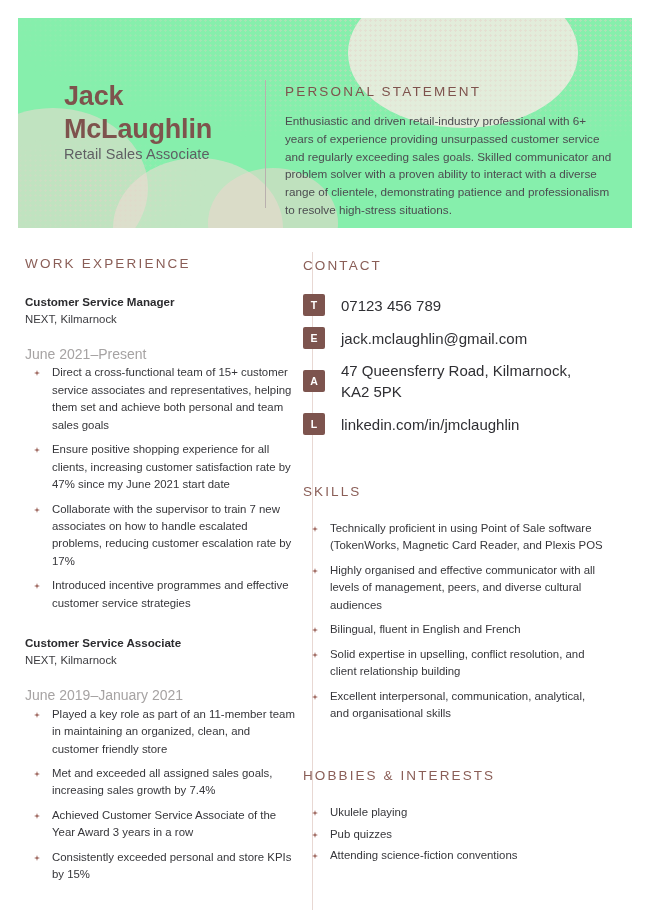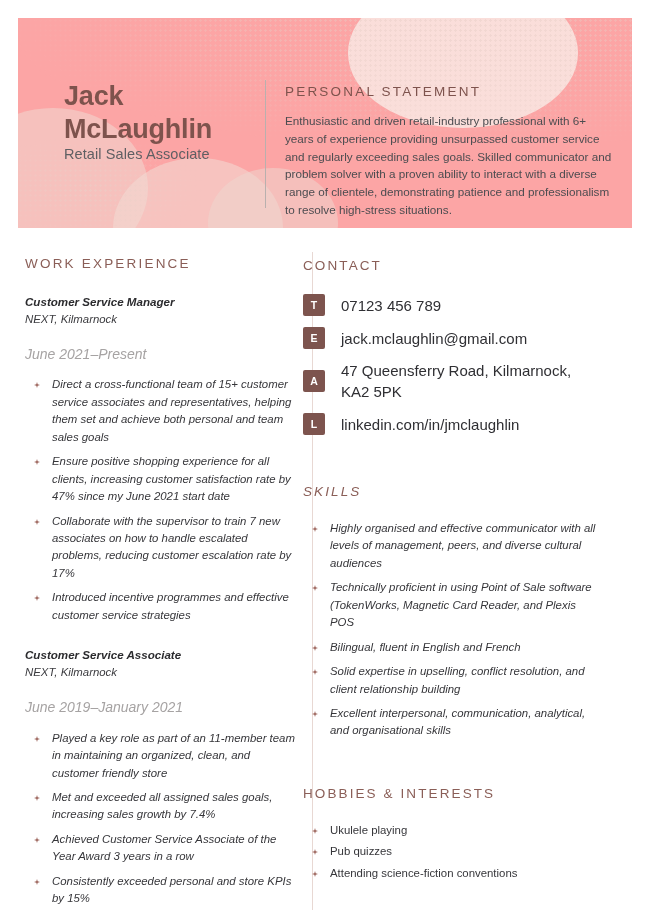--- a/index.html
+++ b/index.html
@@ -16,21 +16,21 @@
     width:650px; height:919px;
     background:#ffffff;
     overflow:hidden;
   }
 
   
   .header {
     position:absolute;
     left:18px; top:18px;
     width:614px; height:210px;
-    background:#fca5a5;
+    background:#86efac;
     overflow:hidden;
     padding-left:43px;
   }
   .header-texture {
     position:absolute; inset:0;
     pointer-events:none;
   }
   .blob {
     position:absolute;
     border-radius:50%;
@@ -123,21 +123,21 @@
   .section-heading {
     font-size:13.5px;
     letter-spacing:2.2px;
     color:#8a5e57;
     font-weight:400;
     text-transform:uppercase;
   }
   .right-col .section-heading { letter-spacing:2.1px; }
 
   
-  .job { margin-top:23px;font-style:italic; }
+  .job { margin-top:23px; }
   .job-role {
     font-size:11.6px;
     font-weight:700;
     color:#2b2b2e;
     line-height:1.35;
   }
   .job-company {
     font-size:11.4px;
     color:#3b3b3f;
     line-height:1.45;
@@ -146,21 +146,21 @@
   .job-dates {
     font-size:14px;
     color:#a6a3a3;
     line-height:1.45;
     margin-top:17px;
   }
 
   
   ul.bullets {
     list-style:none;
-    margin-top:12px;
+    margin-top:0;
   }
   ul.bullets li {
     position:relative;
     padding-left:27px;
     font-size:11.4px;
     line-height:1.53;
     color:#36363a;
     margin-bottom:7px;
   }
   ul.bullets li:last-child { margin-bottom:0; }
@@ -198,21 +198,21 @@
     justify-content:center;
     flex:0 0 22px;
   }
   .contact-value {
     margin-left:16px;
     font-size:15px;
     color:#2f2f33;
     line-height:1.4;
   }
 
-  .block-gap-skills   { margin-top:49px;font-style:italic; }
+  .block-gap-skills   { margin-top:49px; }
   .block-gap-hobbies  { margin-top:46px; }
 </style>
 </head>
 <body>
 
 <div class="page">
 
   <div class="header">
     <div class="header-texture">
       <div class="blob b4"></div>
@@ -323,26 +323,26 @@
         </div>
     </div>
 
     <div class="block-gap-skills">
       <div class="section-heading">SKILLS</div>
       <ul class="bullets" id="skills-container" style="margin-top:21px">
           <li><span class="bullet-mark">
               <svg width="6" height="6" viewBox="0 0 10 10">
                 <path d="M5 0 L6.1 3.9 L10 5 L6.1 6.1 L5 10 L3.9 6.1 L0 5 L3.9 3.9 Z" fill="currentColor"></path>
               </svg>
+            </span><span>Technically proficient in using Point of Sale software (TokenWorks, Magnetic Card Reader, and Plexis POS</span></li>
+          <li><span class="bullet-mark">
+              <svg width="6" height="6" viewBox="0 0 10 10">
+                <path d="M5 0 L6.1 3.9 L10 5 L6.1 6.1 L5 10 L3.9 6.1 L0 5 L3.9 3.9 Z" fill="currentColor"></path>
+              </svg>
             </span><span>Highly organised and effective communicator with all levels of management, peers, and diverse cultural audiences</span></li>
-          <li><span class="bullet-mark">
-              <svg width="6" height="6" viewBox="0 0 10 10">
-                <path d="M5 0 L6.1 3.9 L10 5 L6.1 6.1 L5 10 L3.9 6.1 L0 5 L3.9 3.9 Z" fill="currentColor"></path>
-              </svg>
-            </span><span>Technically proficient in using Point of Sale software (TokenWorks, Magnetic Card Reader, and Plexis POS</span></li>
           <li><span class="bullet-mark">
               <svg width="6" height="6" viewBox="0 0 10 10">
                 <path d="M5 0 L6.1 3.9 L10 5 L6.1 6.1 L5 10 L3.9 6.1 L0 5 L3.9 3.9 Z" fill="currentColor"></path>
               </svg>
             </span><span>Bilingual, fluent in English and French</span></li>
           <li><span class="bullet-mark">
               <svg width="6" height="6" viewBox="0 0 10 10">
                 <path d="M5 0 L6.1 3.9 L10 5 L6.1 6.1 L5 10 L3.9 6.1 L0 5 L3.9 3.9 Z" fill="currentColor"></path>
               </svg>
             </span><span>Solid expertise in upselling, conflict resolution, and client relationship building</span></li>

